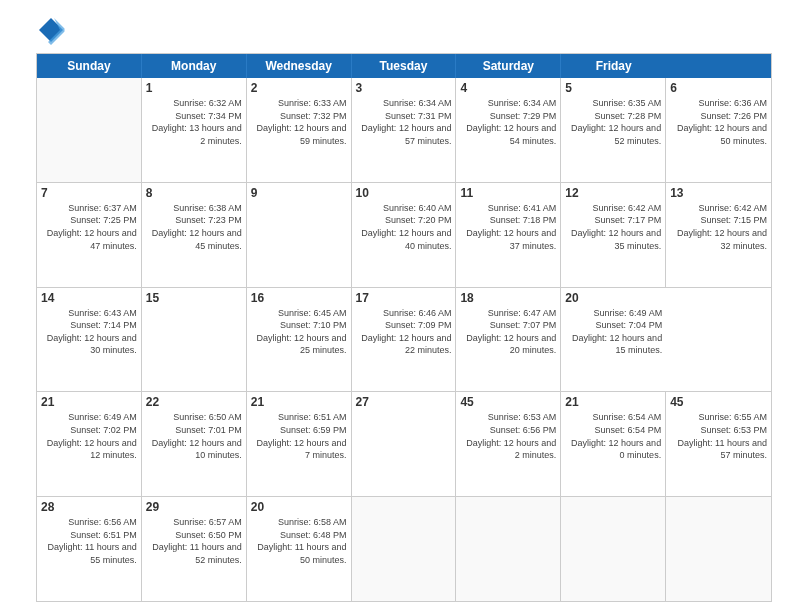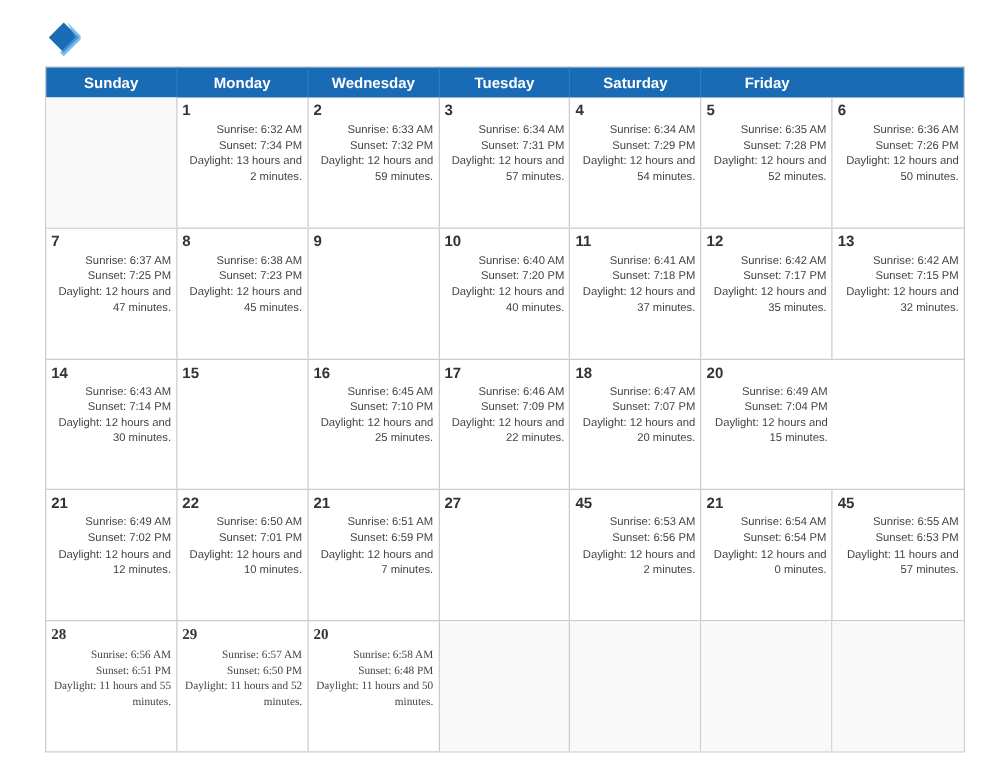--- a/index.html
+++ b/index.html
@@ -77,21 +77,21 @@
       flex: 1;
       display: flex;
       flex-direction: column;
     }
     .calendar-week {
       display: grid;
       grid-template-columns: repeat(7, 1fr);
       flex: 1;
       border-bottom: 1px solid #ccc;
     }
-    .calendar-week:last-child { border-bottom: none; font-family: Liberation Serif, serif; }
+    .calendar-week:last-child { border-bottom: none; }
     .calendar-cell {
       border-right: 1px solid #ccc;
       padding: 3px 4px;
       font-size: 9.5px;
       color: #333;
       vertical-align: top;
       min-height: 80px;
     }
     .calendar-cell:last-child { border-right: none; }
     .calendar-cell.empty { background: #f9f9f9; }

